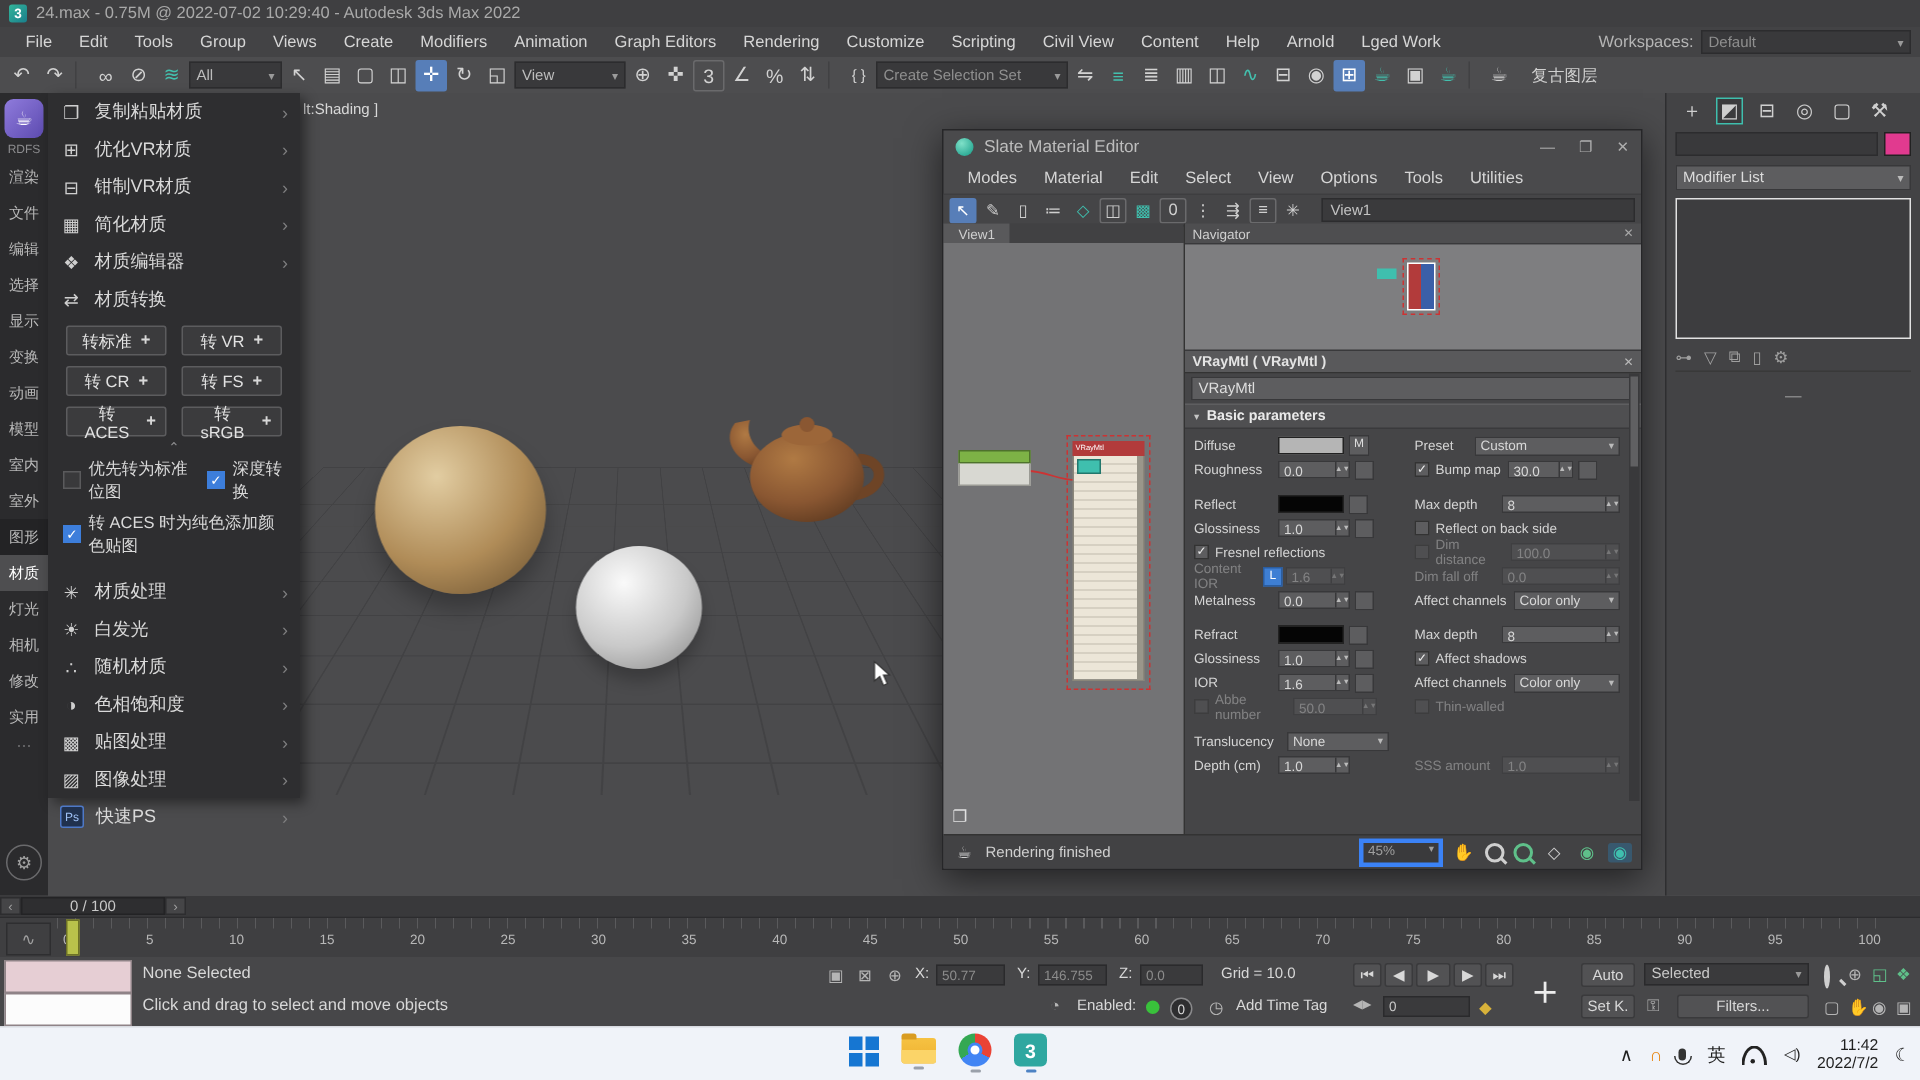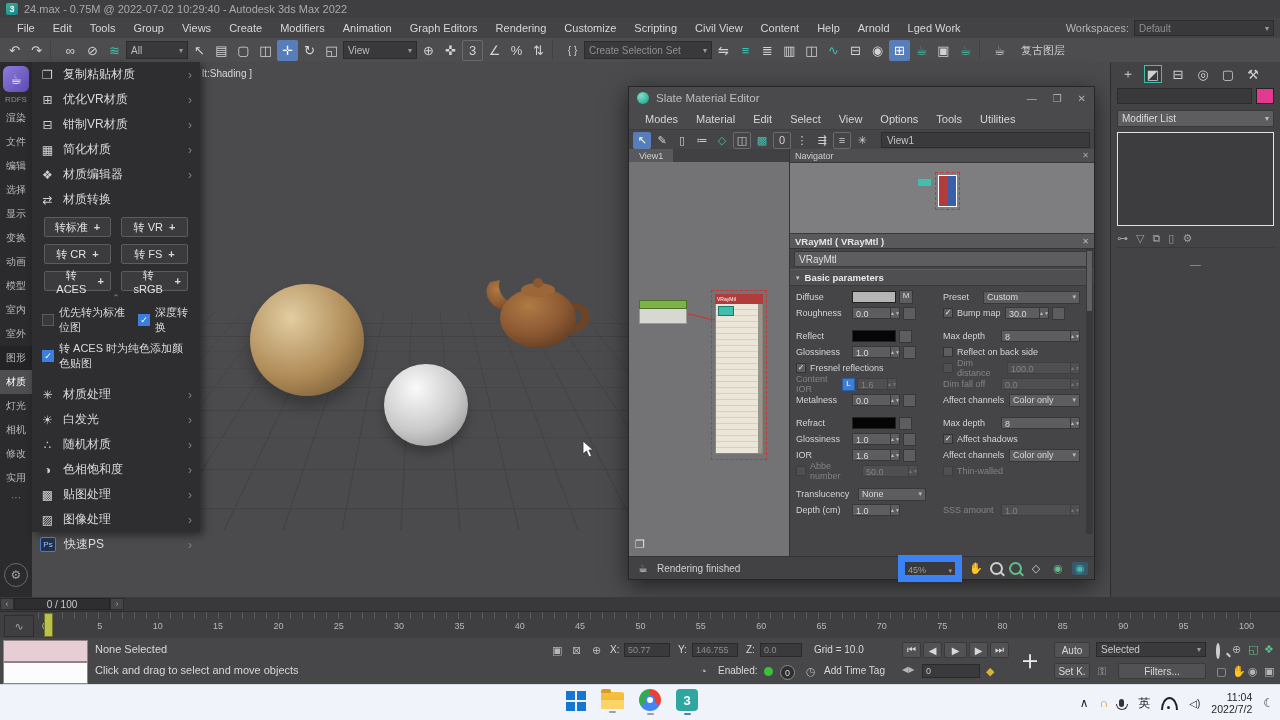--- a/index.html
+++ b/index.html
@@ -144,22 +144,22 @@
   .mbtn{width:12px;height:12px;background:#5d5d5f;border:1px solid #38383a;color:#ddd;font-size:8px;
         line-height:10px;text-align:center;margin-left:3px;flex:none;}
   .lbtn{width:11px;height:11px;background:#3e7fd4;border:1px solid #2a5da0;color:#fff;font-size:8px;
         line-height:9px;text-align:center;margin-right:2px;flex:none;}
   .dis{opacity:.42;}
   .pgap{height:7px;}
   .pscroll{position:absolute;right:1px;top:100px;bottom:23px;width:7px;background:#39393b;}
   .pscroll .thumb{position:absolute;left:1px;top:2px;width:5px;height:60px;background:#606062;}
   .sl-status{position:absolute;left:0;bottom:0;right:0;height:22px;background:#424244;border-top:1px solid #333;
              display:flex;align-items:center;gap:6px;padding:0 6px;color:#cfcfcf;font-size:10px;}
-  .sl-status .zoomdd{margin-left:auto;width:44px;height:13px;background:#3a3a3c;border:7px solid #3b82f6;
-                     color:#9f9f9f;font-size:9px;display:flex;align-items:flex-end;padding:0 3px;}
+  .sl-status .zoomdd{margin-left:auto;width:44px;height:13px;background:#3a3a3c;border:3px solid #3b82f6;
+                     color:#9f9f9f;font-size:9px;display:flex;align-items:flex-start;padding:0 3px;}
   .sl-status .zoomdd::after{content:"▾";margin-left:auto;font-size:7px;}
   .sic{width:16px;text-align:center;font-size:11px;flex:none;}
   .mag{width:9px;height:9px;border:2px solid #cfcfcf;border-radius:50%;position:relative;flex:none;}
   .mag::after{content:"";position:absolute;left:8px;top:9px;width:5px;height:2px;background:#cfcfcf;transform:rotate(45deg);}
   .mag.green{border-color:#5fc08a;}.mag.green::after{background:#5fc08a;}
   
   .cmdpanel{position:absolute;left:1110px;top:0;width:170px;height:535px;background:#434345;border-left:1px solid #2e2e30;box-sizing:border-box;}
   .cp-tabs{height:24px;display:flex;align-items:center;gap:7px;padding:0 8px;color:#cfcfcf;font-size:13px;}
   .cp-tab{width:18px;height:18px;display:flex;align-items:center;justify-content:center;}
   .cp-tab.active{border:1px solid #3fbfae;box-sizing:border-box;background:#3b3b3d;}
@@ -899,20 +899,20 @@
       </div>
     </div>
     <div class="tray">
       <span>∧</span>
       <span class="headset">∩</span>
       <span class="mic"></span>
       <span>英</span>
       <span class="wifi"></span>
       <span style="font-size:10px">◁)</span>
       <span class="clock">
-        <span>11:04</span>
+        <span>11:42</span>
         <span>2022/7/2</span>
       </span>
       <span>☾</span>
     </div>
   </div>
 
 </div>
 
 </body></html>

